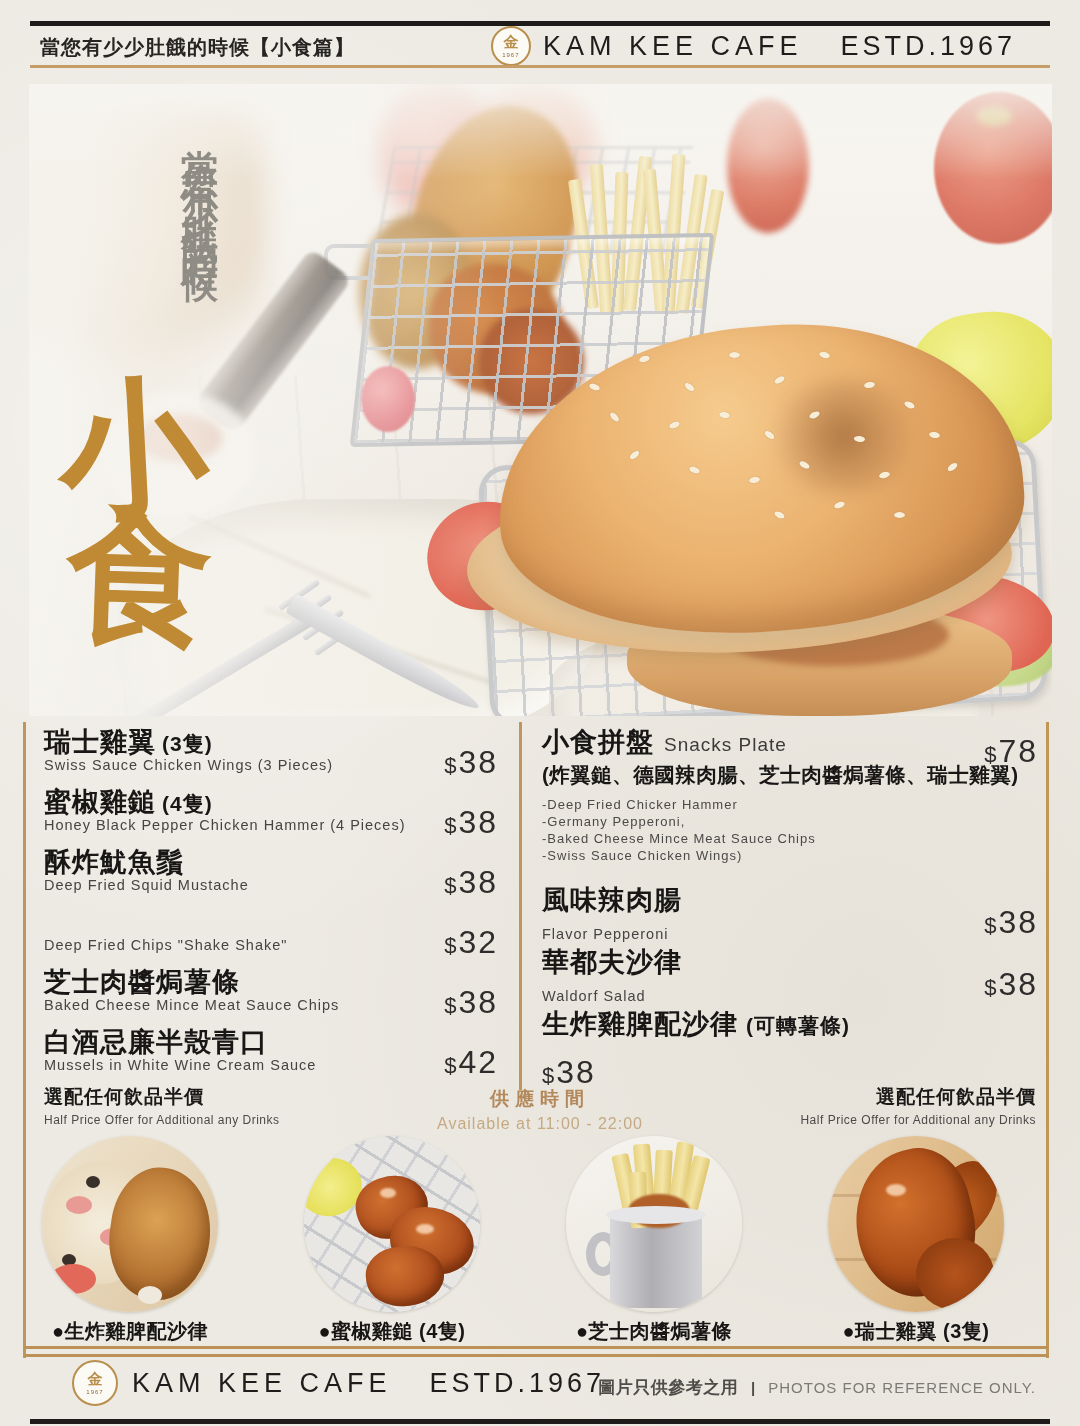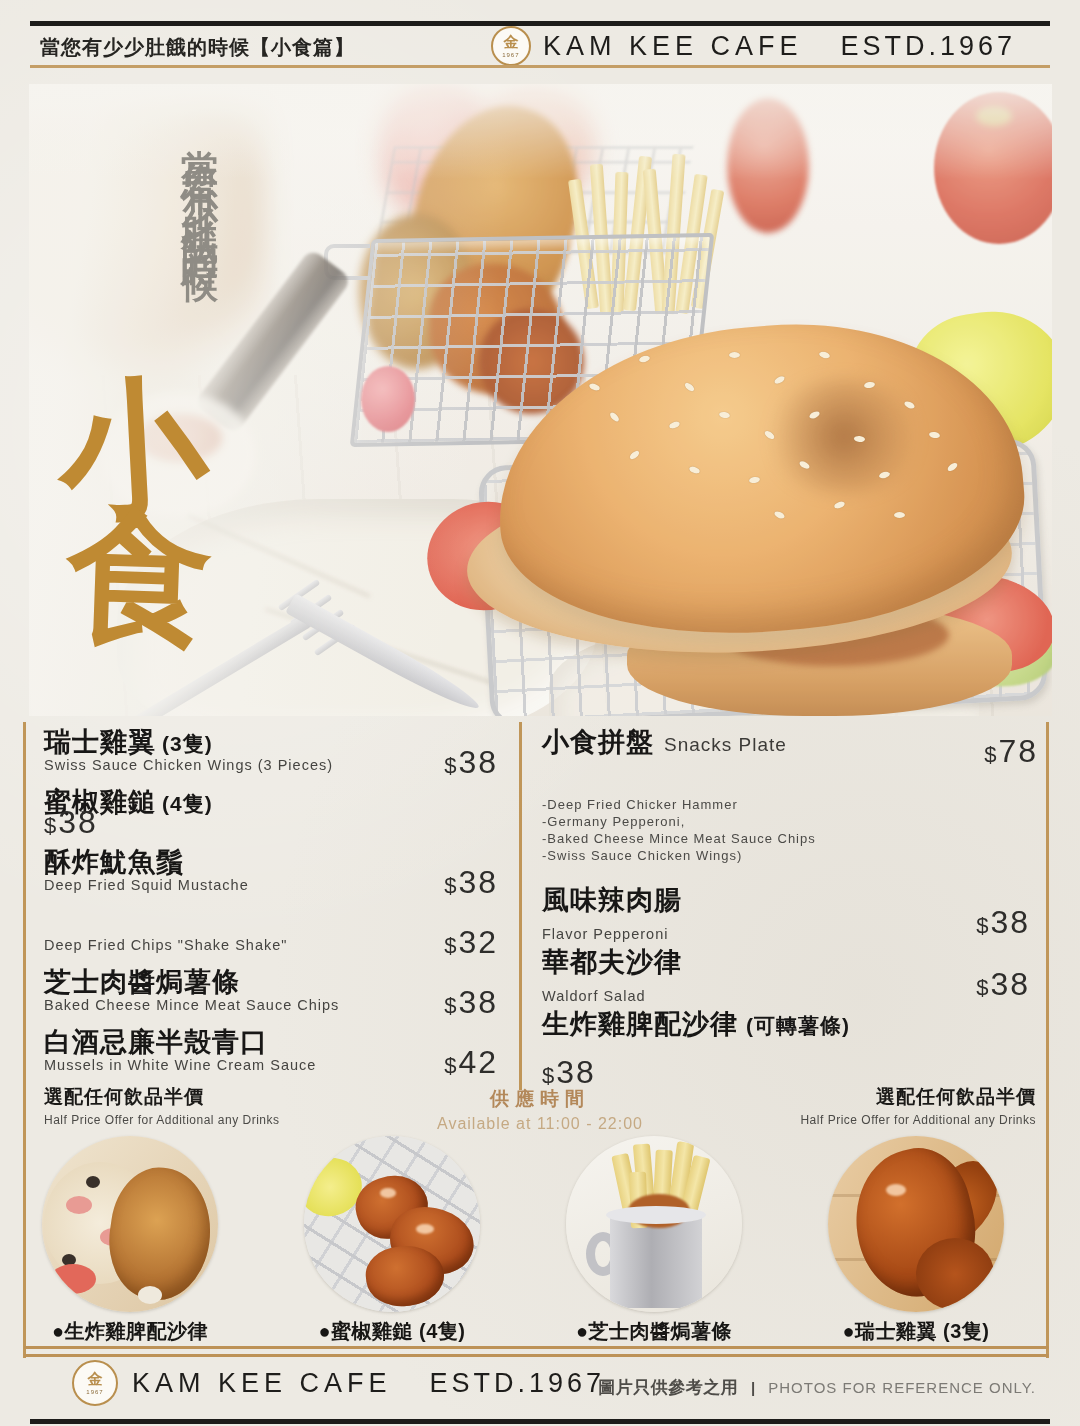--- a/index.html
+++ b/index.html
@@ -141,21 +141,21 @@
   .plate{position:relative;height:158px;}
   .plate .head{position:absolute;top:0;left:0;font-size:27px;font-weight:800;color:#181716;letter-spacing:1px;}
   .plate .head .en-inline{font-size:19px;font-weight:400;color:#3c3b38;letter-spacing:1px;margin-left:10px;}
   .plate .price{position:absolute;right:4px;top:12px;}
   .plate .includes{position:absolute;top:37px;left:0;font-size:20.5px;font-weight:800;color:#181716;letter-spacing:.5px;white-space:nowrap;}
   .plate .dlines{position:absolute;top:72px;left:0;}
   .plate .dlines div{font-size:13px;color:#4b4a47;letter-spacing:1px;line-height:17px;}
   .ri{position:relative;height:62px;}
   .ri .head{position:absolute;top:0;left:0;font-size:27px;font-weight:800;color:#181716;letter-spacing:1px;}
   .ri .head .note{font-size:21px;margin-left:8px;}
-  .ri .subrow{position:absolute;left:0;right:12px;bottom:1px;display:flex;justify-content:space-between;align-items:flex-end;gap:48px;}
+  .ri .subrow{position:absolute;left:0;right:4px;bottom:1px;display:flex;justify-content:space-between;align-items:flex-end;gap:48px;}
   .ri.tall{height:88px;}
   
   .offer{position:absolute;top:1084px;}
   .offer .zh{font-size:19px;font-weight:800;color:#1b1a18;letter-spacing:1px;}
   .offer .en{font-size:12px;color:#4b4a47;letter-spacing:.5px;margin-top:3px;}
   .offer.left{left:44px;}
   .offer.right{right:44px;text-align:right;}
   .hours{position:absolute;top:1086px;left:0;width:1080px;text-align:center;}
   .hours .zh{font-size:19px;font-weight:700;color:#b3885a;letter-spacing:6px;}
   .hours .en{font-size:16px;color:#c5a983;letter-spacing:1px;margin-top:3px;}
@@ -329,20 +329,21 @@
     <div class="mi">
       <div class="head"><span>瑞士雞翼</span><span class="note">(3隻)</span></div>
       <div class="subrow">
           <span class="sub-en">Swiss Sauce Chicken Wings  (3 Pieces)</span>
           <span class="price"><span class="cur">$</span><span class="amt">38</span></span>
         </div>
     </div>
     <div class="mi">
       <div class="head"><span>蜜椒雞鎚</span><span class="note">(4隻)</span></div>
       <div class="subrow">
+          <span class="sub-en">Honey Black Pepper Chicken Hammer (4 Pieces)</span>
           <span class="price"><span class="cur">$</span><span class="amt">38</span></span>
         </div>
     </div>
     <div class="mi">
       <div class="head"><span>酥炸魷魚鬚</span><span class="note"></span></div>
       <div class="subrow">
           <span class="sub-en">Deep Fried Squid Mustache</span>
           <span class="price"><span class="cur">$</span><span class="amt">38</span></span>
         </div>
     </div>
@@ -365,20 +366,21 @@
           <span class="sub-en">Mussels in White Wine Cream Sauce</span>
           <span class="price"><span class="cur">$</span><span class="amt">42</span></span>
         </div>
     </div>
   </div>
 
   <div class="menu-right">
     <div class="plate">
       <div class="head"><span>小食拼盤</span><span class="en-inline">Snacks Plate</span></div>
       <span class="price"><span class="cur">$</span><span class="amt">78</span></span>
+      <div class="includes">(炸翼鎚、德國辣肉腸、芝士肉醬焗薯條、瑞士雞翼)</div>
       <div class="dlines">
         <div>-Deep Fried Chicker Hammer</div>
         <div>-Germany Pepperoni,</div>
         <div>-Baked Cheese Mince Meat Sauce Chips</div>
         <div>-Swiss Sauce Chicken Wings)</div>
       </div>
     </div>
     <div class="ri">
       <div class="head"><span>風味辣肉腸</span></div>
       <div class="subrow">

